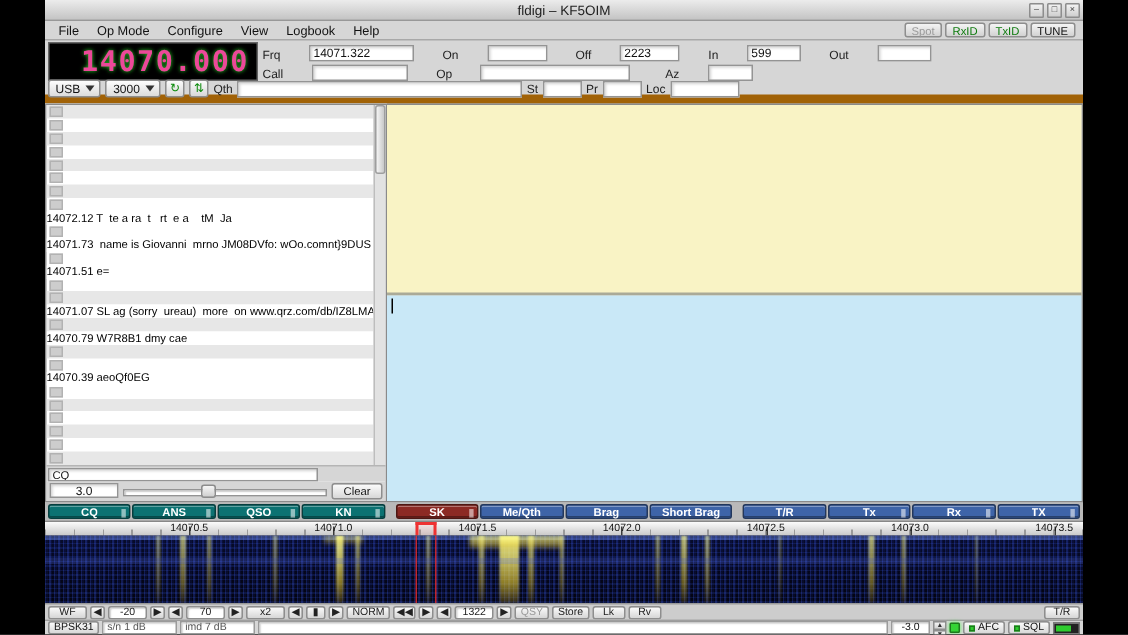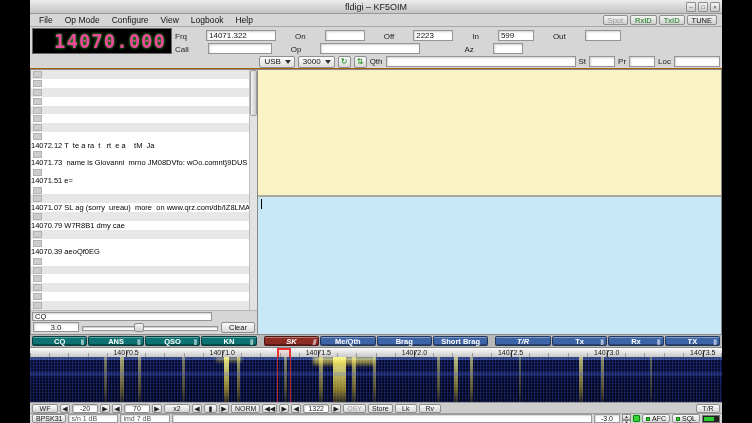--- a/index.html
+++ b/index.html
@@ -33,25 +33,25 @@
   .lcd { width:140px; flex:none; background:#000; border:1px solid #666; color:#ec4899;
          font-family:"DejaVu Sans Mono", monospace; font-weight:bold; font-size:19px; line-height:24px;
          text-align:right; padding-right:5px; letter-spacing:1px; text-shadow:0 0 3px rgba(50,255,50,.8); }
   .logrows { flex:1; display:flex; flex-direction:column; justify-content:space-between; min-width:0; }
   .logrow { display:flex; align-items:flex-end; gap:19px; height:13px; }
   .lbl { font-size:8px; color:#222; flex:none; }
   .field { background:#fff; border:1px solid #949494; box-shadow:inset 1px 1px 2px rgba(0,0,0,.18);
            height:11px; line-height:9px; font-size:8px; padding:0 2px; overflow:hidden; white-space:nowrap; }
   .w70{width:70px}.w40{width:40px}.w36{width:36px}.w30{width:30px}.w26{width:26px}
   .w64{width:64px}.w100{width:100px}.w190{width:190px}.w46{width:46px}
-  .sp12{margin-left:25px}
+  .sp12{margin-left:4px}
 
   
   .moderow { height:14px; flex:none; display:flex; align-items:center; gap:3px; padding:0 2px;
-             border-bottom:1px solid #a16207;justify-content:flex-end; }
+             border-bottom:6px solid #a16207; }
   .combo { display:flex; align-items:center; height:12px; background:linear-gradient(#fdfdfd,#dcdcdc);
            border:1px solid #8e8e8e; border-radius:2px; padding:0 3px 0 4px; gap:4px; font-size:8px; }
   .combo-arrow { width:0; height:0; border-left:3px solid transparent; border-right:3px solid transparent;
                  border-top:4px solid #333; }
   .icon-btn { width:13px; height:12px; background:linear-gradient(#fbfbfb,#d8d8d8); border:1px solid #8e8e8e;
               border-radius:2px; color:#0a8a0a; font-size:8px; line-height:10px; text-align:center; }
 
   
   .main { flex:1; display:flex; min-height:0; }
   .browser { width:228px; flex:none; background:#fff; border:1px solid #8a8a8a;
@@ -83,21 +83,21 @@
   .panes { flex:1; display:flex; flex-direction:column; min-width:0; border:1px solid #8a8a8a; border-left:none; }
   .rx-pane { height:127px; flex:none; background:#f9f3c5; border-bottom:2px solid #aaaa98; }
   .tx-pane { flex:1; background:#c9e8f7; position:relative; }
   .caret { position:absolute; left:3px; top:2px; width:1px; height:10px; background:#000; }
 
   
   .macrorow { height:12px; flex:none; display:flex; gap:1px; padding:1px 2px; background:#b9b9b9; }
   .macro-btn { flex:1 1 0; min-width:0; border:1px solid rgba(0,0,0,.45); border-radius:2px; position:relative;
                display:flex; align-items:center; justify-content:center; color:#fff; font-size:7.5px; font-weight:bold;
                box-shadow:inset 0 1px rgba(255,255,255,.35), inset 0 -1px rgba(0,0,0,.35); cursor:default; }
-  .macro-btn:nth-child(5), .macro-btn:nth-child(9) { margin-left:6px;font-style:italic; }
+  .macro-btn:nth-child(5), .macro-btn:nth-child(9) { margin-left:6px; }
   .m-teal { background:#0c7272; }
   .m-red { background:#8c2a24; }
   .m-blue { background:#3e64a8; }
   .m-label { overflow:hidden; white-space:nowrap; }
   .m-glyph { position:absolute; right:2px; top:1px; font-size:7px; opacity:.55; }
 
   
   .scale { height:10px; flex:none; position:relative; background:linear-gradient(#fbfbfb,#c9c9c9);
            border-top:1px solid #888; overflow:hidden;
            background-image:repeating-linear-gradient(90deg,#9a9a9a 0 1px,transparent 1px 19.2px),

